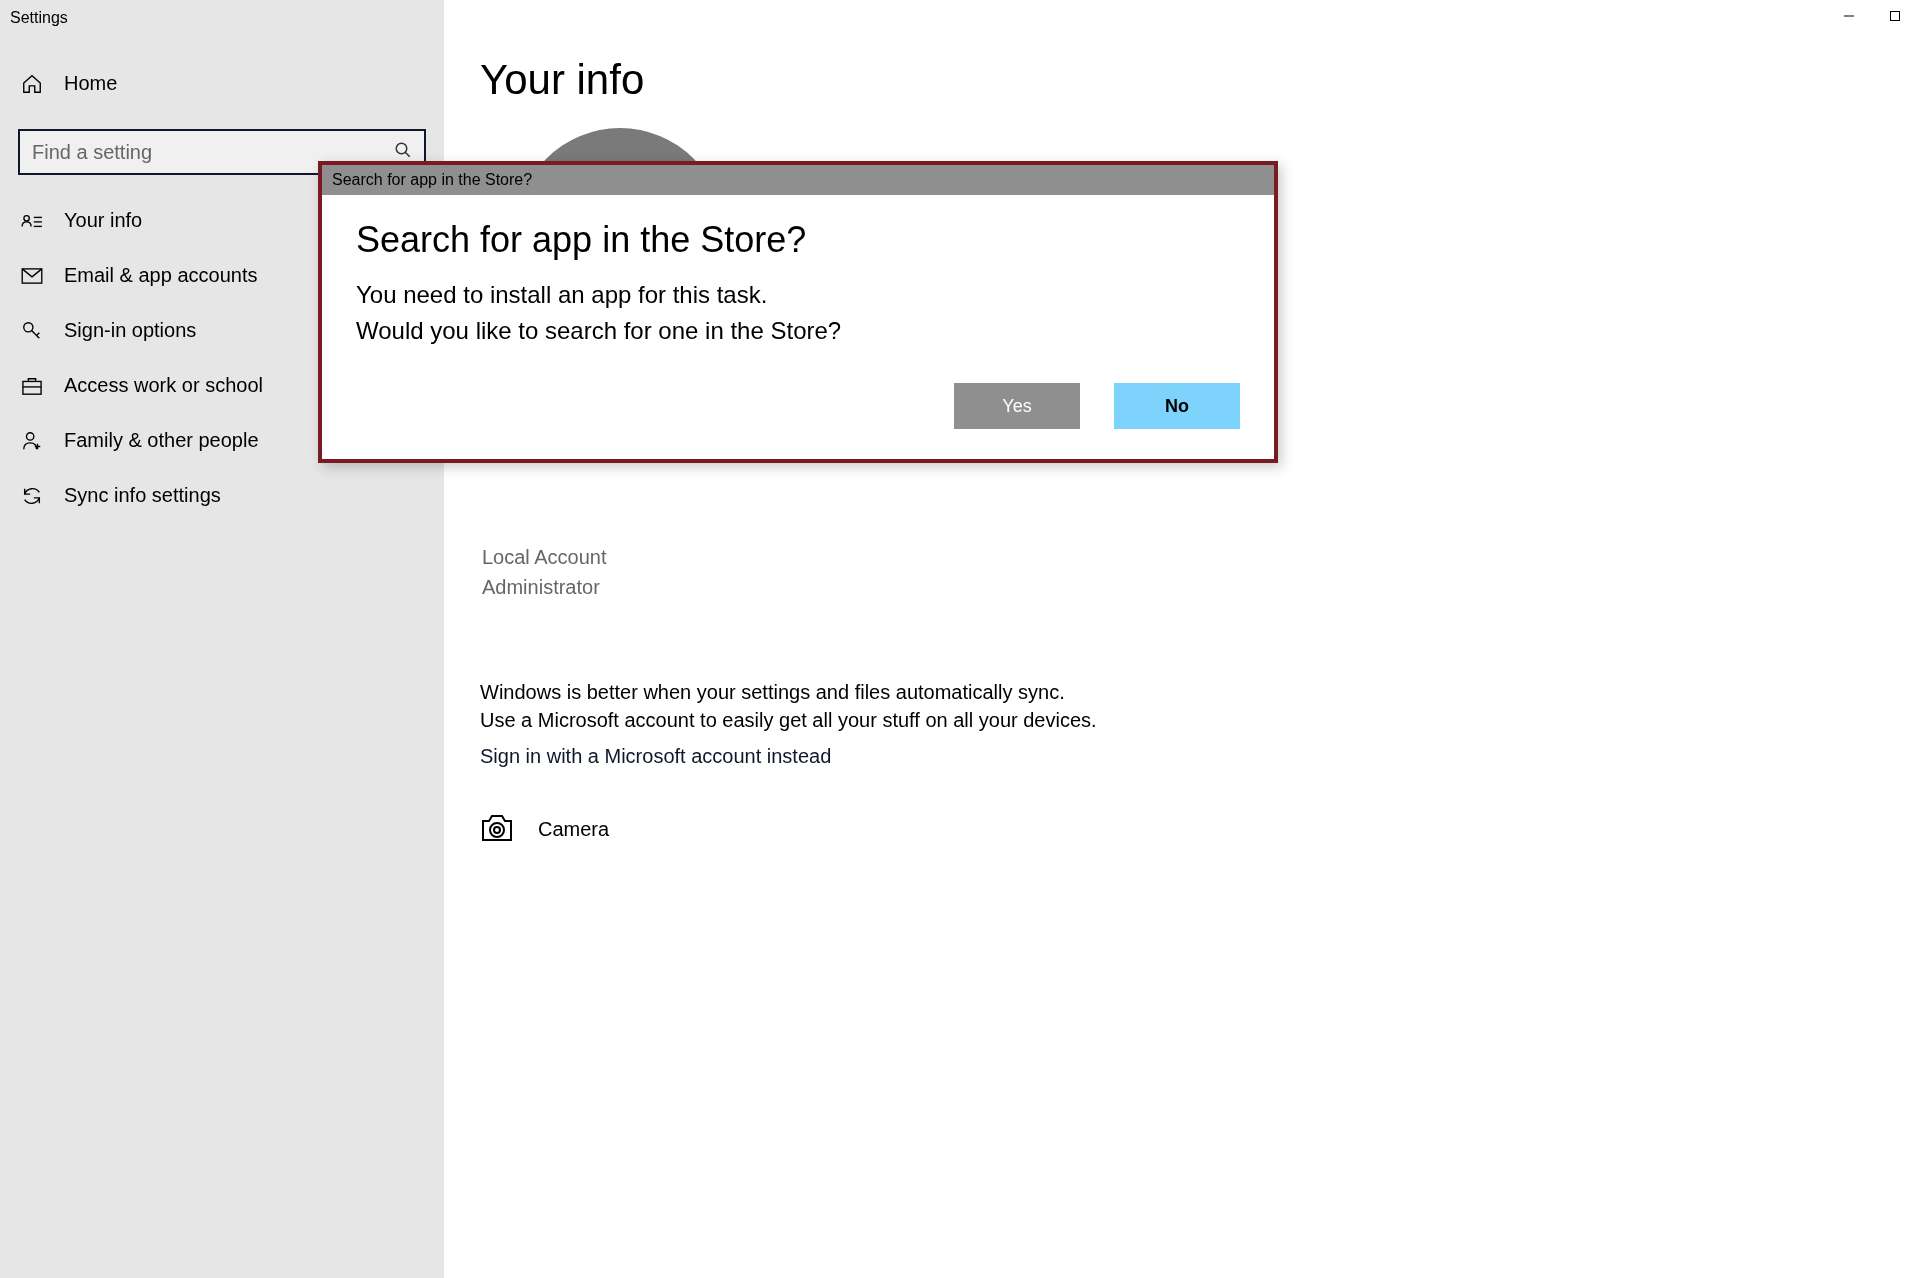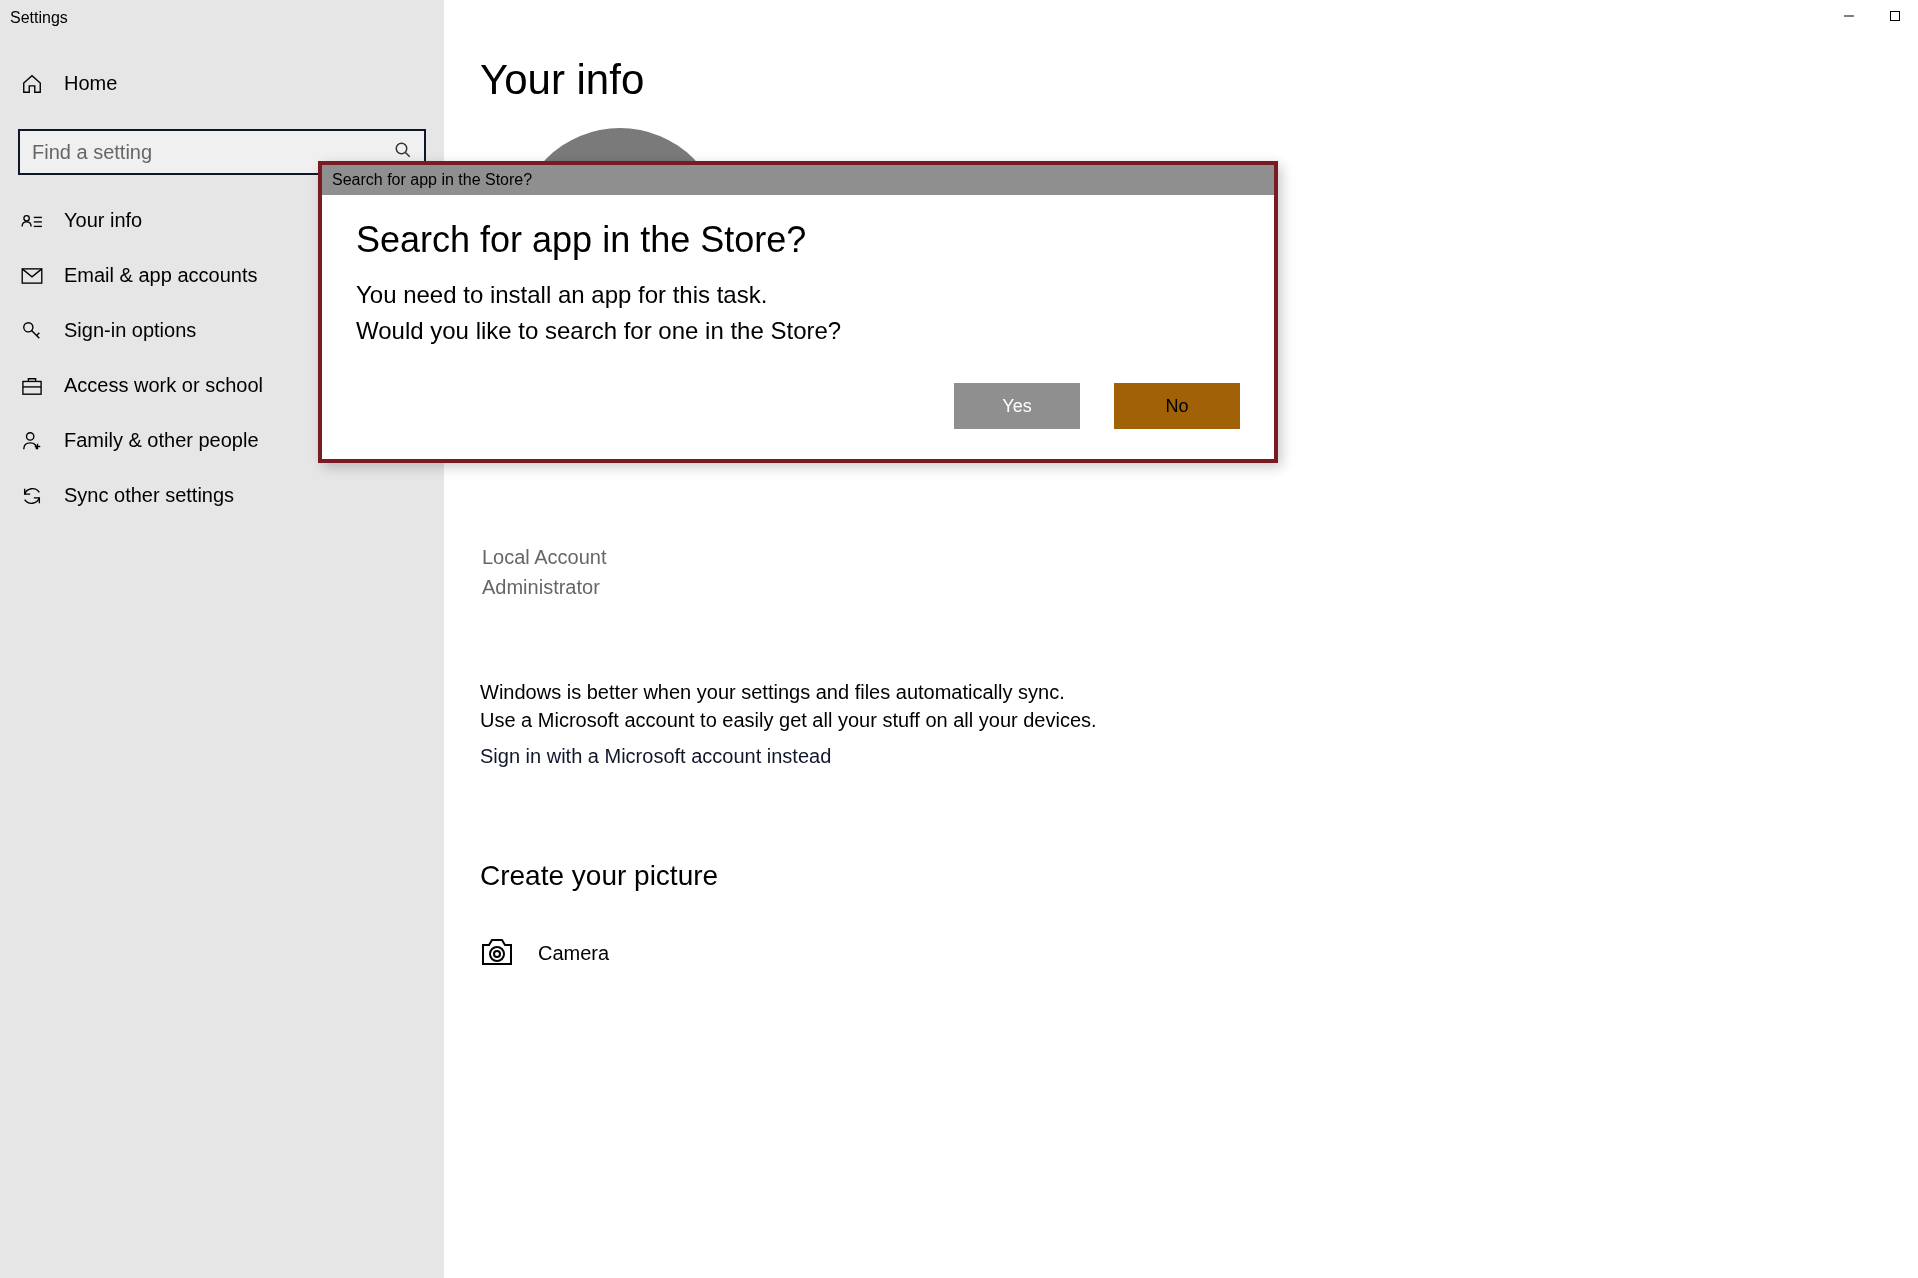--- a/index.html
+++ b/index.html
@@ -216,22 +216,23 @@
       height: 46px;
       border: none;
       font-size: 18px;
       cursor: pointer;
     }
     .btn-yes {
       background: #8f8f8f;
       color: #fff;
     }
     .btn-no {
-      background: #a16207;
-      color: #000;
+      background: #7dd3fc;
+      color: #000;
+      font-weight: bold;
     }
   </style>
 </head>
 <body>
 
 <div class="titlebar">
   <span class="titlebar-title">Settings</span>
   <div class="window-controls">
     <div class="win-ctrl">
       <svg width="12" height="12" viewBox="0 0 12 12">
@@ -328,38 +329,37 @@
 
       <div class="nav-item">
         <span class="nav-icon">
           <svg width="22" height="22" viewBox="0 0 24 24" fill="none" stroke="#000" stroke-width="1.5">
               <path d="M20 8 A9 9 0 0 0 4 10"></path>
               <path d="M4 16 A9 9 0 0 0 20 14"></path>
               <polyline points="4 4 4 10 10 10"></polyline>
               <polyline points="20 20 20 14 14 14"></polyline>
             </svg>
         </span>
-        <span class="nav-label">Sync other settings</span>
+        <span class="nav-label">Sync info settings</span>
       </div>
     </div>
   </div>
 
   <div class="main">
     <h1 class="page-title">Your info</h1>
     <div class="avatar-circle"></div>
 
     <div class="account-info">
       <div class="account-line">Local Account</div>
       <div class="account-line">Administrator</div>
     </div>
 
     <p class="sync-text">Windows is better when your settings and files automatically sync. Use a Microsoft account to easily get all your stuff on all your devices.</p>
     <a class="link">Sign in with a Microsoft account instead</a>
 
-    <h2 class="section-title">Create your picture</h2>
 
     <div class="camera-row">
       <span>
         <svg width="34" height="30" viewBox="0 0 34 30" fill="none" stroke="#000" stroke-width="2">
             <path d="M3 8 H9 L12 3 H22 L25 8 H31 V27 H3 Z"></path>
             <circle cx="17" cy="17" r="7"></circle>
             <circle cx="17" cy="17" r="3"></circle>
           </svg>
       </span>
       <span class="camera-label">Camera</span>

